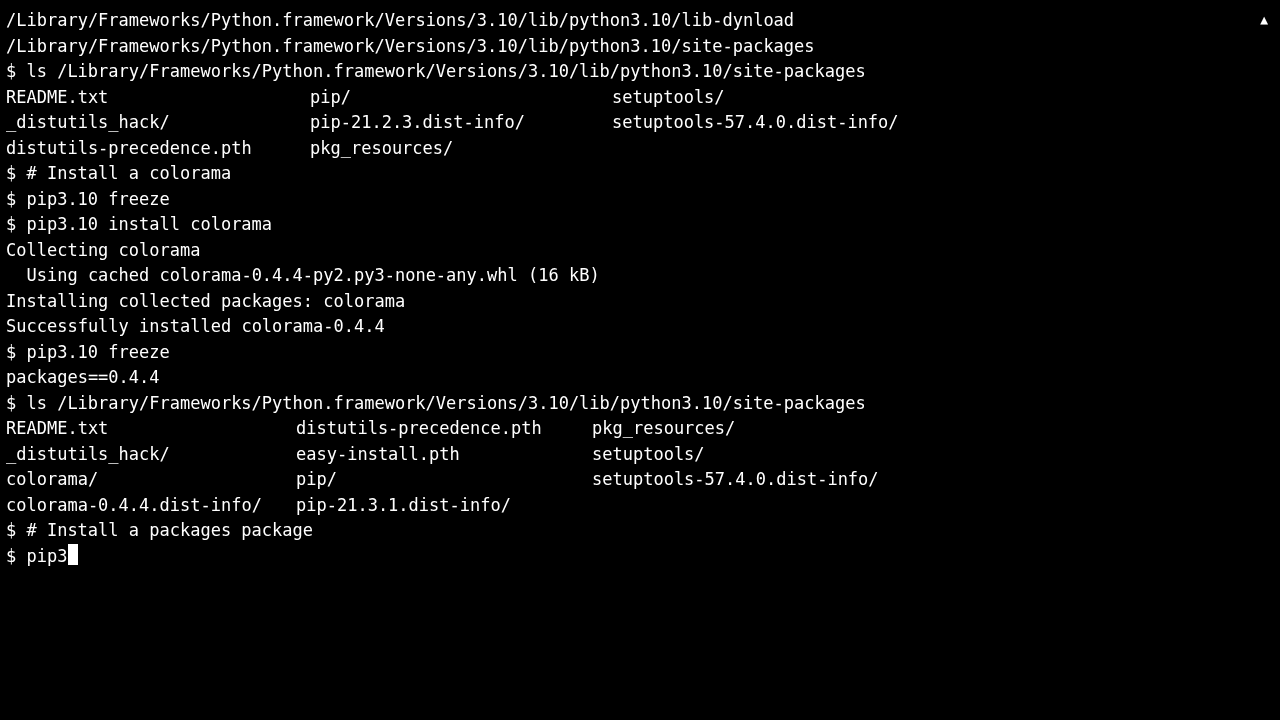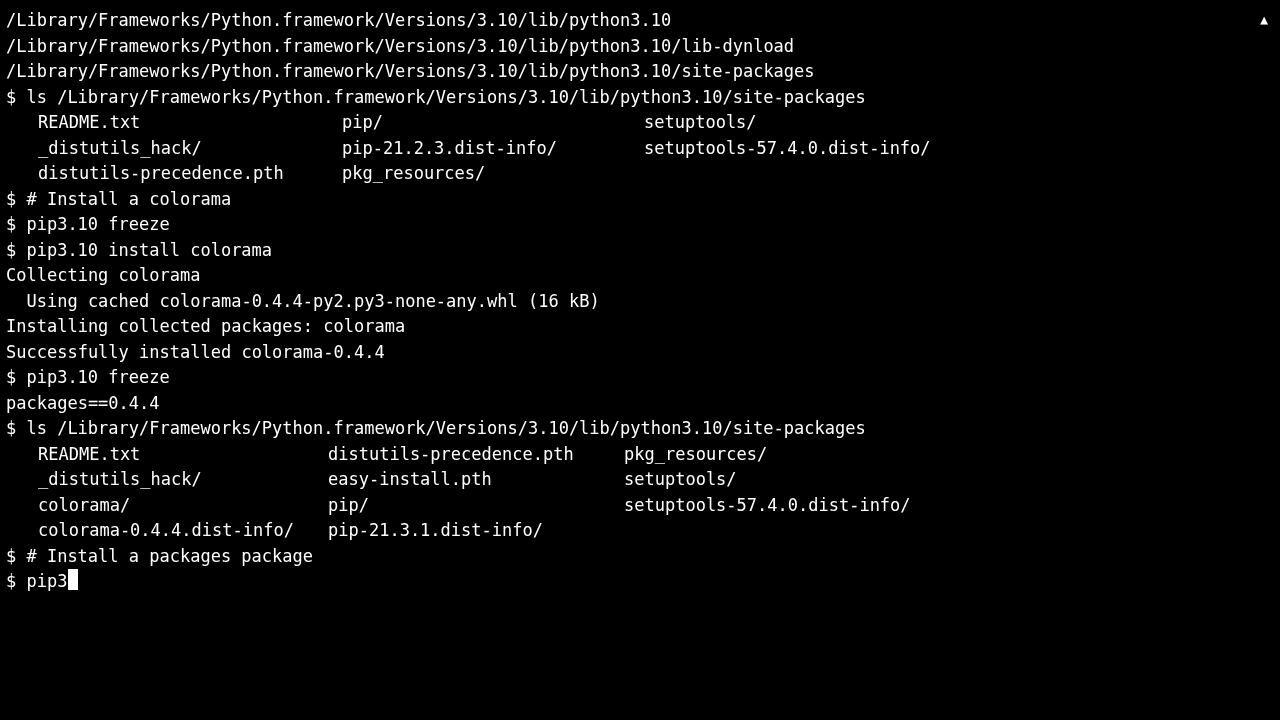--- a/index.html
+++ b/index.html
@@ -9,21 +9,21 @@
       font-family: "Menlo", "Monaco", "Consolas", monospace;
       font-size: 17px;
       line-height: 1.5;
       width: 1280px;
       height: 720px;
       overflow: hidden;
       padding: 8px 6px;
       position: relative;
     }
     .line { white-space: pre; }
-    .cols { display: flex; margin-left: 32px; }
+    .cols { display: flex; }
     .col-a { width: 304px; }
     .col-b { width: 302px; }
     .col-c { flex: 1; }
     .col-a2 { width: 290px; }
     .col-b2 { width: 296px; }
     .col-c2 { flex: 1; }
     .prompt-line { display: flex; }
     .dollar { padding-right: 0.6em; }
     .cursor {
       display: inline-block;
@@ -40,21 +40,20 @@
       font-size: 13px;
     }
   </style>
 </head>
 <body>
 
 <div class="scroll-up">▲</div>
 
 <div>
 
-<div class="line">/Library/Frameworks/Python.framework/Versions/3.10/lib/python3.10</div>
 <div class="line">/Library/Frameworks/Python.framework/Versions/3.10/lib/python3.10/lib-dynload</div>
 <div class="line">/Library/Frameworks/Python.framework/Versions/3.10/lib/python3.10/site-packages</div>
 
 <div class="prompt-line">
   <span class="dollar">$</span>
   <span>ls /Library/Frameworks/Python.framework/Versions/3.10/lib/python3.10/site-packages</span>
 </div>
 
 <div class="cols">
   <span class="col-a">README.txt</span>

